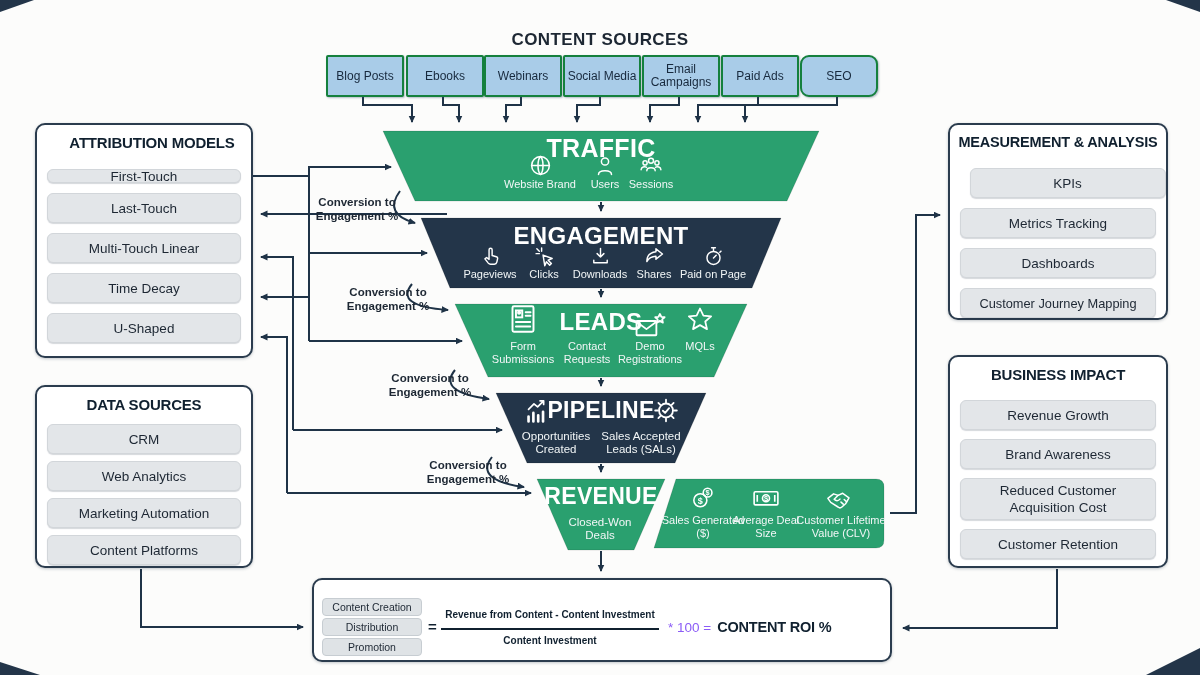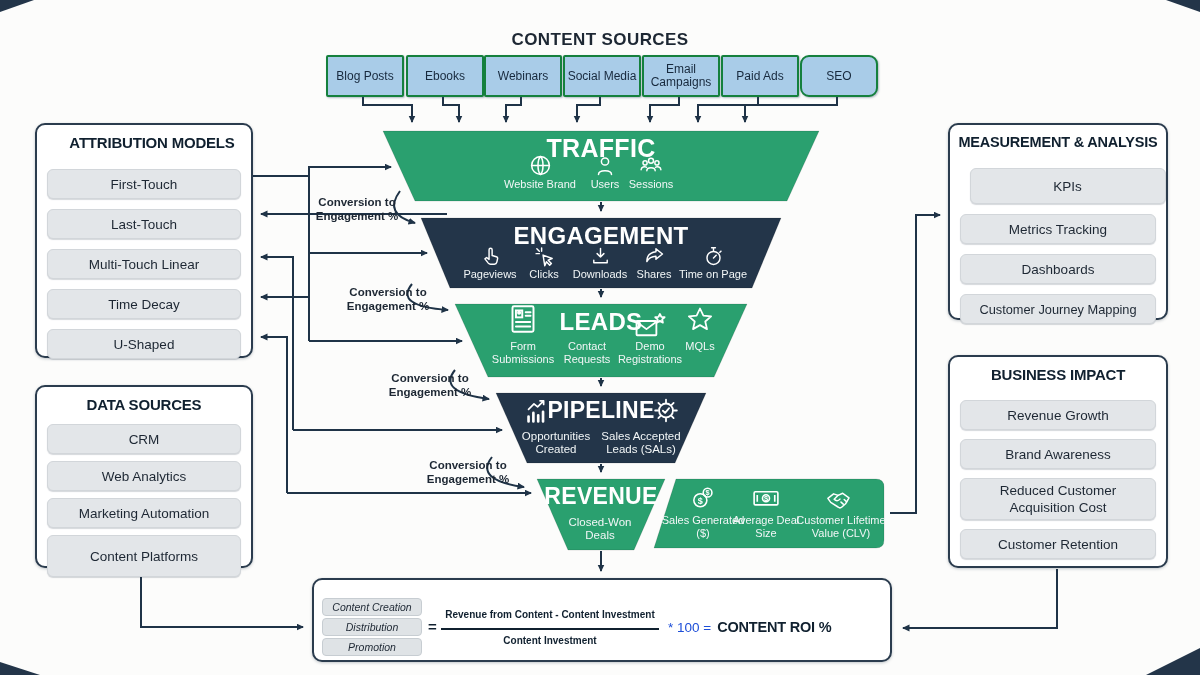--- a/index.html
+++ b/index.html
@@ -33,25 +33,25 @@
   .chip{width:100%;background:#e3e6e9;border:1px solid #d2d6da;border-radius:6px;
         display:flex;align-items:center;justify-content:center;text-align:center;
         font-size:13.5px;color:#1d2733;box-shadow:0 1px 1px rgba(20,40,60,.18);
         box-sizing:border-box;flex:none;}
 
   
   .roi-box{background:#fff;border:2px solid #2b3c4e;border-radius:10px;box-sizing:border-box;
            box-shadow:0 1px 3px rgba(20,40,60,.25);}
   .roi-title{font-size:16.5px;font-weight:700;letter-spacing:.3px;color:#10202f;white-space:nowrap;}
   .roi-chip{width:98px;height:16px;background:#dfe3e6;border:1px solid #c7cdd2;border-radius:4px;
-            display:flex;align-items:center;justify-content:center;font-size:10.5px;color:#1d2733;font-style:italic;}
+            display:flex;align-items:center;justify-content:center;font-size:10.5px;color:#1d2733;}
   .frac-txt{font-size:10px;font-weight:700;white-space:nowrap;color:#10202f;}
   .frac-bar{height:2px;background:#10202f;}
   .roi-eq{font-size:15px;font-weight:700;color:#10202f;}
-  .roi-mul{font-size:13.5px;font-weight:400;color:#1d4ed8;white-space:nowrap;}
+  .roi-mul{font-size:13.5px;font-weight:400;color:#8b5cf6;white-space:nowrap;}
   .roi-res{font-size:14.5px;font-weight:800;color:#10202f;white-space:nowrap;letter-spacing:-.2px;}
 </style>
 </head>
 <body>
 
 <div class="stage">
 
   <svg class="underlay" width="1200" height="675" viewBox="0 0 1200 675">
     <defs>
       <marker id="arR" markerWidth="9" markerHeight="9" refX="6.5" refY="3.5" orient="auto" markerUnits="userSpaceOnUse">
@@ -196,21 +196,21 @@
     <svg class="icon" width="23" height="23" viewBox="0 0 24 24" fill="none" stroke="#fff" stroke-width="1.5" stroke-linejoin="round">
       <path d="M13.5 7V4l6.8 5.4-6.8 5.4v-3C9 12 6 13.8 4 17.3c0-6.2 3.8-9.6 9.5-10.3z"></path>
       </svg>
     <div class="fun-label">Shares</div>
   </div>
   <div class="ov cx fun-col" style="left:713px;top:245px;width:80px;">
     <svg class="icon" width="23" height="23" viewBox="0 0 24 24" fill="none" stroke="#fff" stroke-width="1.5" stroke-linecap="round">
       <circle cx="12" cy="13.5" r="6.8"></circle>
         <path d="M12 13.5l2.8-2.8M10 2.8h4M12 2.8v3.6M18.6 7.6l1.2-1.2"></path>
       </svg>
-    <div class="fun-label">Time on Page</div>
+    <div class="fun-label">Paid on Page</div>
   </div>
 
   <div class="ov cx fun-title" style="left:601px;top:308px;font-size:24px;">LEADS</div>
   <div class="ov cx" style="left:523px;top:301px;">
     <svg class="icon" width="36" height="36" viewBox="0 0 24 24" fill="none" stroke="#fff" stroke-width="1.3" stroke-linecap="round">
       <rect x="5" y="3.5" width="14" height="17" rx="1"></rect>
         <rect x="7.3" y="6.3" width="4.2" height="4.6"></rect>
       <circle cx="9.4" cy="7.8" r=".7"></circle>
         <path d="M13.8 7.5h3.2M13.8 9.8h3.2M7.3 14h9.5M7.3 17h9.5"></path>
       </svg>
@@ -290,21 +290,21 @@
     <div>Conversion to</div>
     <div>Engagement %</div>
   </div>
   <div class="ov cx conv" style="left:468px;top:459px;">
     <div>Conversion to</div>
     <div>Engagement %</div>
   </div>
 
   <div class="ov panel" style="left:35px;top:123px;width:218px;height:235px;gap:10px;">
     <div class="panel-title" style="font-size:15px;margin-left:16px;">ATTRIBUTION MODELS</div>
-    <div class="chip" style="height:30px;">
+    <div class="chip" style="height:14px;">
         <span>First-Touch</span>
       </div>
     <div class="chip" style="height:30px;">
         <span>Last-Touch</span>
       </div>
     <div class="chip" style="height:30px;">
         <span>Multi-Touch Linear</span>
       </div>
     <div class="chip" style="height:30px;">
         <span>Time Decay</span>
@@ -318,28 +318,28 @@
     <div class="panel-title" style="font-size:15px;margin-bottom:4px;">DATA SOURCES</div>
     <div class="chip" style="height:30px;">
         <span>CRM</span>
       </div>
     <div class="chip" style="height:30px;">
         <span>Web Analytics</span>
       </div>
     <div class="chip" style="height:30px;">
         <span>Marketing Automation</span>
       </div>
-    <div class="chip" style="height:42px;">
+    <div class="chip" style="height:30px;">
         <span>Content Platforms</span>
       </div>
   </div>
 
   <div class="ov panel" style="left:948px;top:123px;width:220px;height:197px;gap:10px;">
     <div class="panel-title">MEASUREMENT &amp; ANALYSIS</div>
-    <div class="chip" style="height:36px;margin-left:19px;">
+    <div class="chip" style="height:30px;margin-left:19px;">
         <span>KPIs</span>
       </div>
     <div class="chip" style="height:30px;">
         <span>Metrics Tracking</span>
       </div>
     <div class="chip" style="height:30px;">
         <span>Dashboards</span>
       </div>
     <div class="chip" style="height:30px;font-size:12.8px;">
         <span>Customer Journey Mapping</span>

